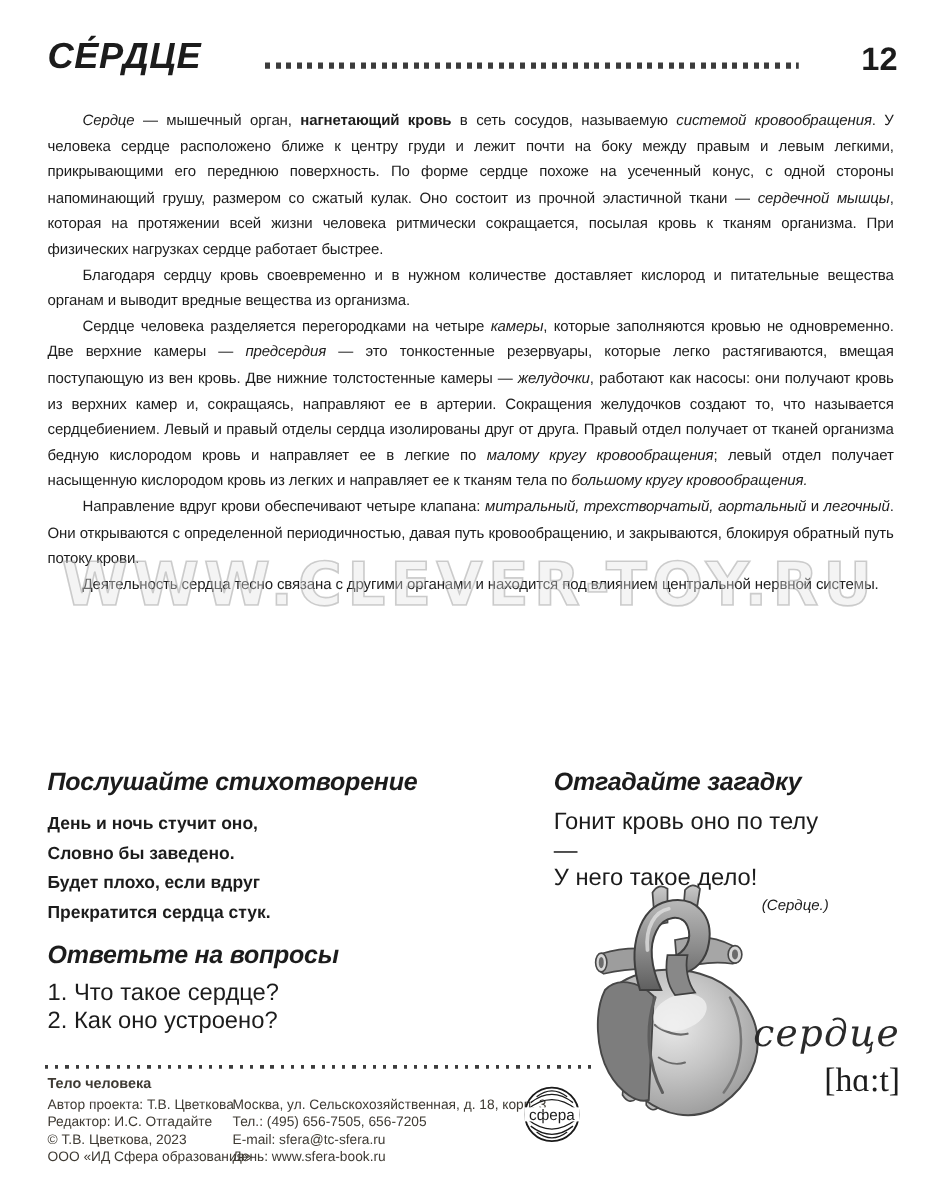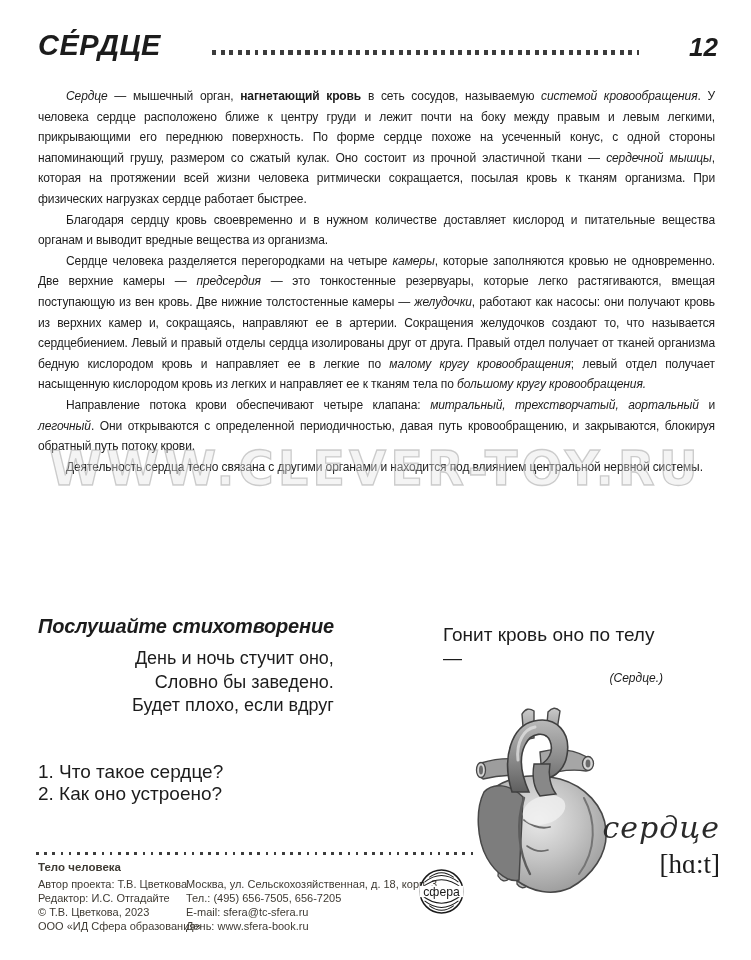--- a/index.html
+++ b/index.html
@@ -5,36 +5,36 @@
   html,body{margin:0;padding:0;background:#ffffff;}
   .page{
     position:relative;width:751px;height:960px;background:#ffffff;
     font-family:"Liberation Sans",sans-serif;color:#1c1c1c;overflow:hidden;
   }
   
   .title-row{position:absolute;top:30px;left:38px;right:33px;display:flex;align-items:flex-end;gap:47px;}
   .page-title{font-size:29px;font-weight:bold;font-style:italic;letter-spacing:.5px;white-space:nowrap;line-height:1.1;}
   .leader{flex:1;height:5px;margin:0 3px 7px 4px;
     background-image:repeating-linear-gradient(90deg,#3c3c3c 0 4px,transparent 4px 8.5px);}
-  .page-num{font-size:26px;font-weight:bold;font-style:italic;line-height:1.1;}
+  .page-num{font-size:26px;font-weight:bold;line-height:1.1;}
   
   .body-text{position:absolute;top:86px;left:38px;width:677px;
     font-size:12px;line-height:20.6px;text-align:justify;letter-spacing:-.1px;z-index:1;}
   .body-text p{margin:0;text-indent:28px;}
   .i{font-style:italic;}
   .b{font-weight:bold;}
   
   .watermark{position:absolute;top:440px;left:0;width:100%;text-align:center;z-index:5;
     font-family:"DejaVu Sans",sans-serif;font-size:48px;font-weight:bold;letter-spacing:4px;
     color:rgba(225,225,225,.38);-webkit-text-stroke:1.3px rgba(140,140,140,.42);
     pointer-events:none;white-space:nowrap;}
   
   .section-heading{font-size:20px;font-weight:bold;font-style:italic;letter-spacing:-.2px;}
-  .poem{position:absolute;left:38px;top:615px;text-align:right;}
-  .poem-lines{margin-top:9px;font-size:18px;line-height:23.5px;}
+  .poem{position:absolute;left:38px;top:615px;}
+  .poem-lines{margin-top:9px;font-size:14px;line-height:23.5px;font-weight:bold;}
   .riddle{position:absolute;left:443px;top:615px;width:232px;}
   .riddle-lines{margin-top:9px;font-size:19px;line-height:22.5px;}
   .riddle-answer{font-style:italic;font-size:12px;text-align:right;padding-right:12px;margin-top:2px;}
   .questions{position:absolute;left:38px;top:753px;}
   .question-items{margin-top:8px;font-size:19px;line-height:21.5px;}
   
   .vocab{position:absolute;right:31px;top:810px;text-align:right;z-index:2;}
   .vocab-ru{font-family:"DejaVu Serif",serif;font-style:italic;font-size:30px;letter-spacing:1px;color:#2a2a2a;}
   .vocab-en{font-size:33px;font-weight:bold;margin-top:5px;letter-spacing:.5px;}
   .vocab-tr{font-family:"Liberation Serif",serif;font-size:27px;margin-top:4px;}
@@ -58,43 +58,47 @@
   <div class="title-row">
     <span class="page-title">СЕ́РДЦЕ</span>
     <span class="leader"></span>
     <span class="page-num">12</span>
   </div>
 
   <div class="body-text">
     <p><span class="i">Сердце</span><span> — мышечный орган, </span><span class="b">нагнетающий кровь</span><span> в сеть сосудов, называемую </span><span class="i">системой кровообращения</span><span>. У человека сердце расположено ближе к центру груди и лежит почти на боку между правым и левым легкими, прикрывающими его переднюю поверхность. По форме сердце похоже на усеченный конус, с одной стороны напоминающий грушу, размером со сжатый кулак. Оно состоит из прочной эластичной ткани — </span><span class="i">сердечной мышцы</span><span>, которая на протяжении всей жизни человека ритмически сокращается, посылая кровь к тканям организма. При физических нагрузках сердце работает быстрее.</span></p>
     <p><span>Благодаря сердцу кровь своевременно и в нужном количестве доставляет кислород и питательные вещества органам и выводит вредные вещества из организма.</span></p>
     <p><span>Сердце человека разделяется перегородками на четыре </span><span class="i">камеры</span><span>, которые заполняются кровью не одновременно. Две верхние камеры — </span><span class="i">предсердия</span><span> — это тонкостенные резервуары, которые легко растягиваются, вмещая поступающую из вен кровь. Две нижние толстостенные камеры — </span><span class="i">желудочки</span><span>, работают как насосы: они получают кровь из верхних камер и, сокращаясь, направляют ее в артерии. Сокращения желудочков создают то, что называется сердцебиением. Левый и правый отделы сердца изолированы друг от друга. Правый отдел получает от тканей организма бедную кислородом кровь и направляет ее в легкие по </span><span class="i">малому кругу кровообращения</span><span>; левый отдел получает насыщенную кислородом кровь из легких и направляет ее к тканям тела по </span><span class="i">большому кругу кровообращения.</span></p>
-    <p><span>Направление потока крови обеспечивают четыре клапана: </span><span class="i">митральный, трехстворчатый, аортальный</span><span> и </span><span class="i">легочный</span><span>. Они открываются с определенной периодичностью, давая путь кровообращению, и закрываются, блокируя обратный путь потоку крови.</span></p>
+    <p><span>Направление вдруг крови обеспечивают четыре клапана: </span><span class="i">митральный, трехстворчатый, аортальный</span><span> и </span><span class="i">легочный</span><span>. Они открываются с определенной периодичностью, давая путь кровообращению, и закрываются, блокируя обратный путь потоку крови.</span></p>
     <p><span>Деятельность сердца тесно связана с другими органами и находится под влиянием центральной нервной системы.</span></p>
   </div>
 
   <div class="watermark">WWW.CLEVER-TOY.RU</div>
 
   <div class="poem">
     <div class="section-heading">Послушайте стихотворение</div>
     <div class="poem-lines">
       <div>День и ночь стучит оно,</div>
       <div>Словно бы заведено.</div>
       <div>Будет плохо, если вдруг</div>
+      <div>Прекратится сердца стук.</div>
     </div>
   </div>
 
   <div class="riddle">
+    <div class="section-heading">Отгадайте загадку</div>
     <div class="riddle-lines">
       <div>Гонит кровь оно по телу —</div>
+      <div>У него такое дело!</div>
     </div>
     <div class="riddle-answer">(Сердце.)</div>
   </div>
 
   <div class="questions">
+    <div class="section-heading">Ответьте на вопросы</div>
     <div class="question-items">
       <div>1. Что такое сердце?</div>
       <div>2. Как оно устроено?</div>
     </div>
   </div>
 
   <div class="heart-figure">
     <svg width="140" height="195" viewBox="0 0 140 195" xmlns="http://www.w3.org/2000/svg">
       <defs>
         <radialGradient id="bodyG" cx="45%" cy="38%" r="75%">

